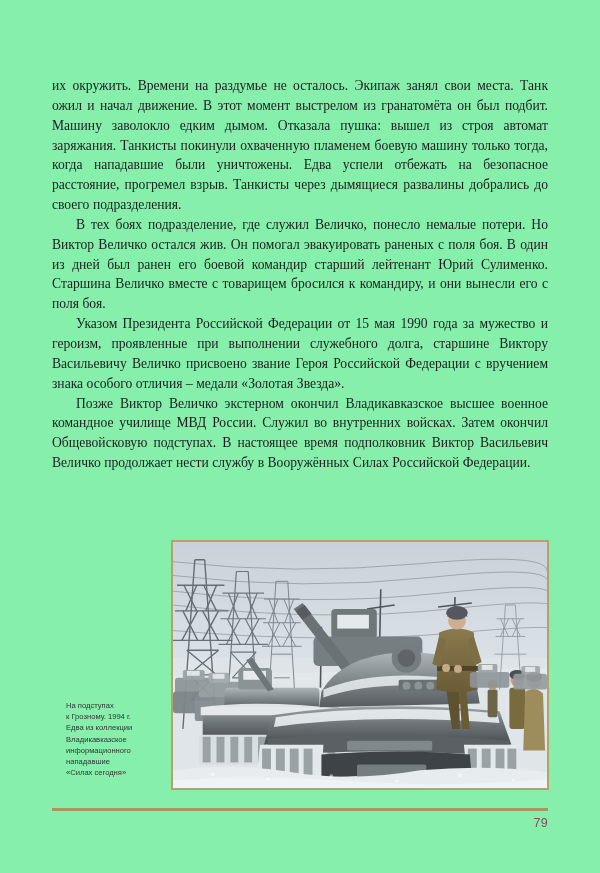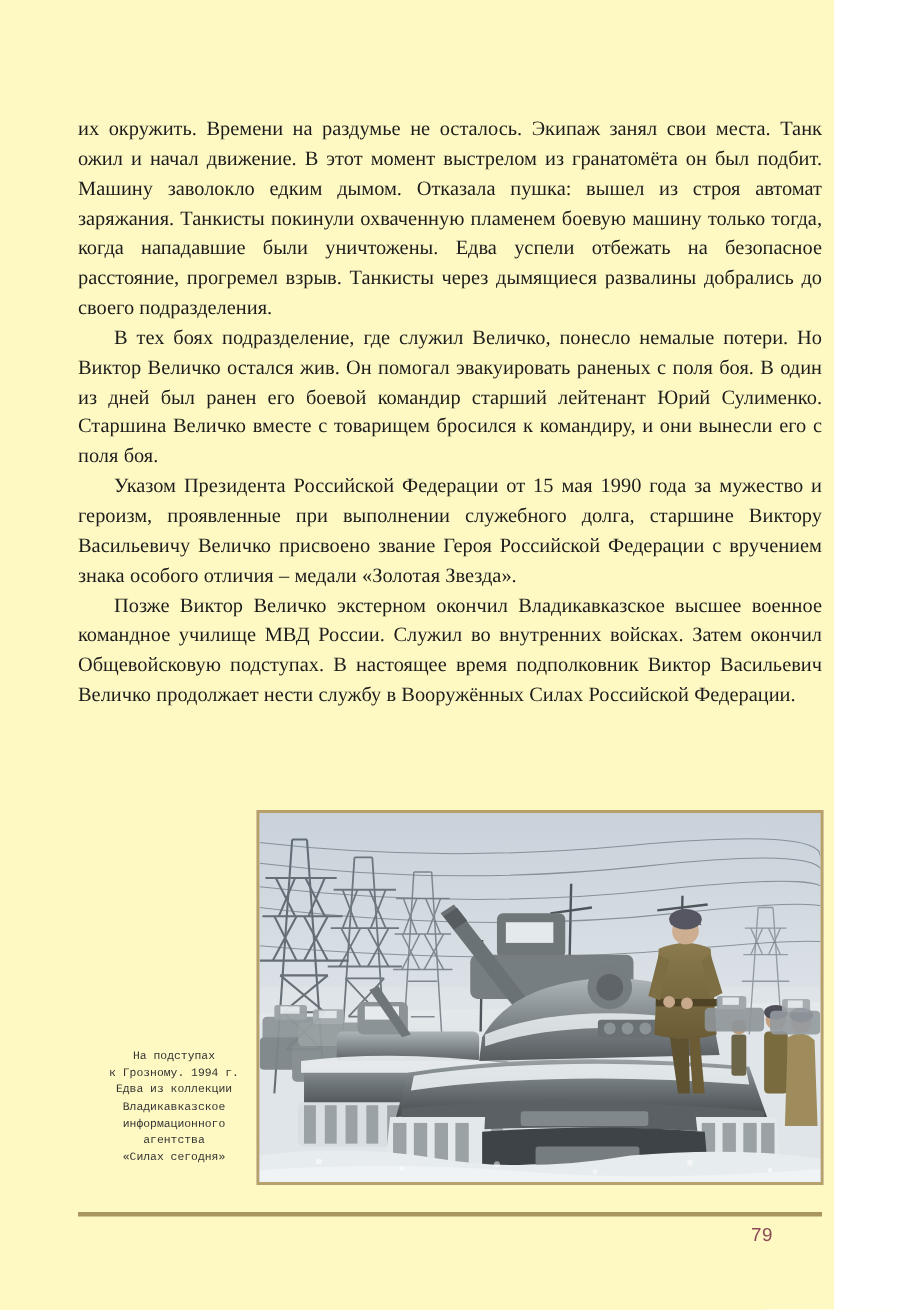--- a/index.html
+++ b/index.html
@@ -14,23 +14,23 @@
     position: relative;
     overflow: hidden;
     font-family: "Liberation Serif", "DejaVu Serif", serif;
     color: #1a1a1a;
     -webkit-font-smoothing: antialiased;
   }
 
   .page {
     position: absolute;
     left: 0; top: 0;
-    width: 556px;
+    width: 600px;
     height: 873px;
-    background: #fef9c3;
+    background: #86efac;
   }
 
   
   .text-column {
     position: absolute;
     left: 52px;
     top: 76px;
     width: 496px;
   }
   .para {
@@ -52,22 +52,22 @@
     top: 537px;
     width: 600px;
     height: 260px;
   }
 
   .figure-caption {
     position: absolute;
     left: 66px;
     top: 163px;
     width: 100px;
-    text-align: center;
-    font-family: Liberation Mono, monospace;
+    text-align: left;
+    font-family: Liberation Sans, sans-serif;
     font-size: 7.6px;
     line-height: 11.2px;
     color: #333333;
     text-indent: 0;
   }
   .figure-caption div { white-space: nowrap; }
 
   .photo-frame {
     position: absolute;
     left: 171px;
@@ -95,21 +95,21 @@
     top: 808px;
     width: 496px;
     height: 3px;
     background: #a89560;
   }
   .folio {
     position: absolute;
     left: 468px;
     top: 815px;
     width: 80px;
-    text-align: center;
+    text-align: right;
     font-family: "Liberation Sans", "DejaVu Sans", sans-serif;
     font-size: 12.5px;
     line-height: 16px;
     color: #8c4a58;
     letter-spacing: 0.3px;
   }
 </style>
 </head>
 <body>
 
@@ -123,21 +123,21 @@
   </div>
 
   <div class="figure-block">
 
     <div class="figure-caption">
       <div>На подступах</div>
       <div>к Грозному. 1994 г.</div>
       <div>Едва из коллекции</div>
       <div>Владикавказское</div>
       <div>информационного</div>
-      <div>агентства</div>
+      <div>нападавшие</div>
       <div>«Силах сегодня»</div>
     </div>
 
     <div class="photo-frame">
       <div class="photo-inner">
         <svg class="photo-svg" viewBox="0 0 378 250" preserveAspectRatio="none" role="img">
           <defs>
             <linearGradient id="skyG" x1="0" y1="0" x2="0" y2="1">
               <stop offset="0%" stop-color="#c9d2da"></stop>
               <stop offset="55%" stop-color="#dde3e8"></stop>

